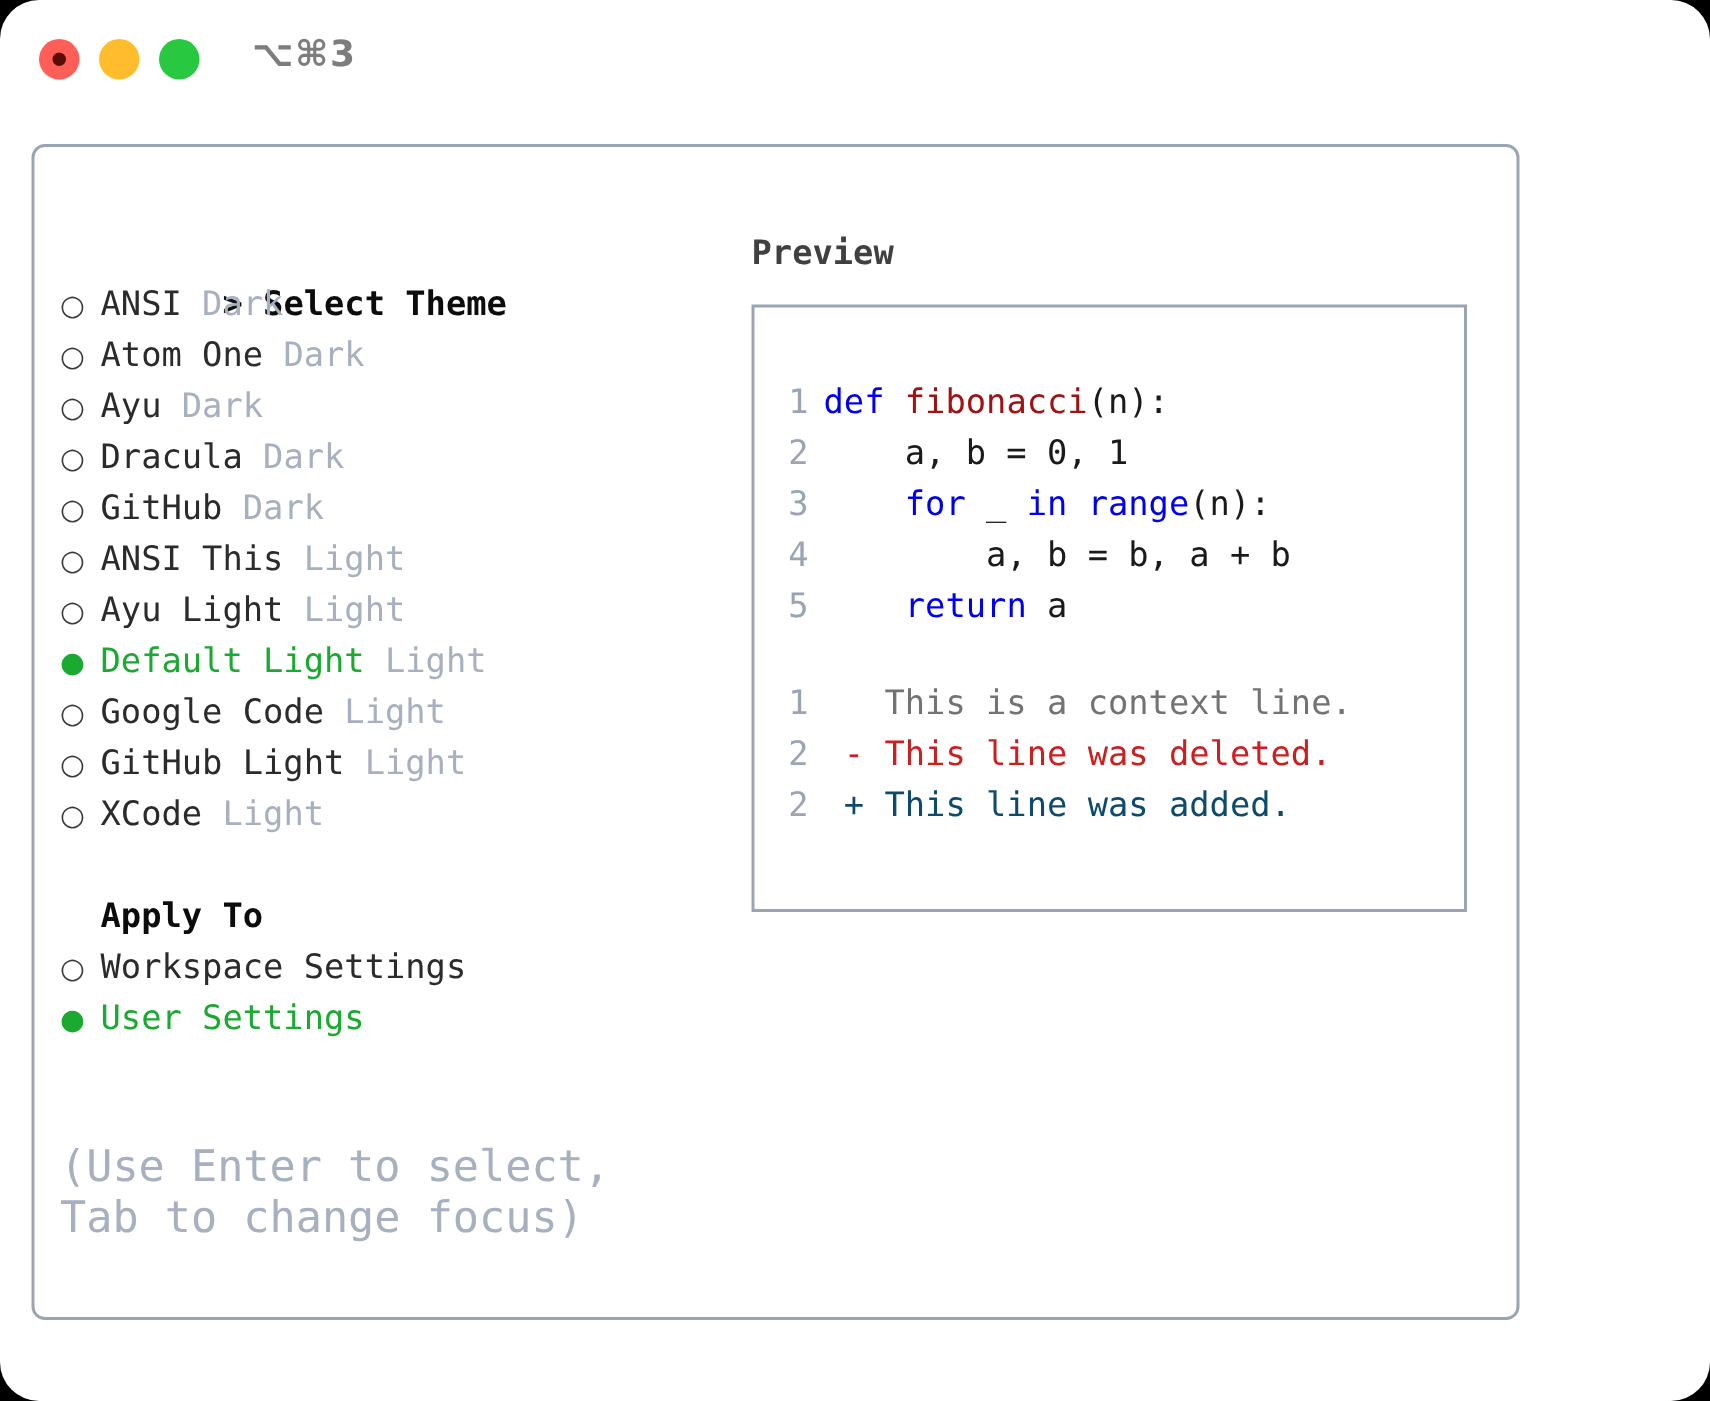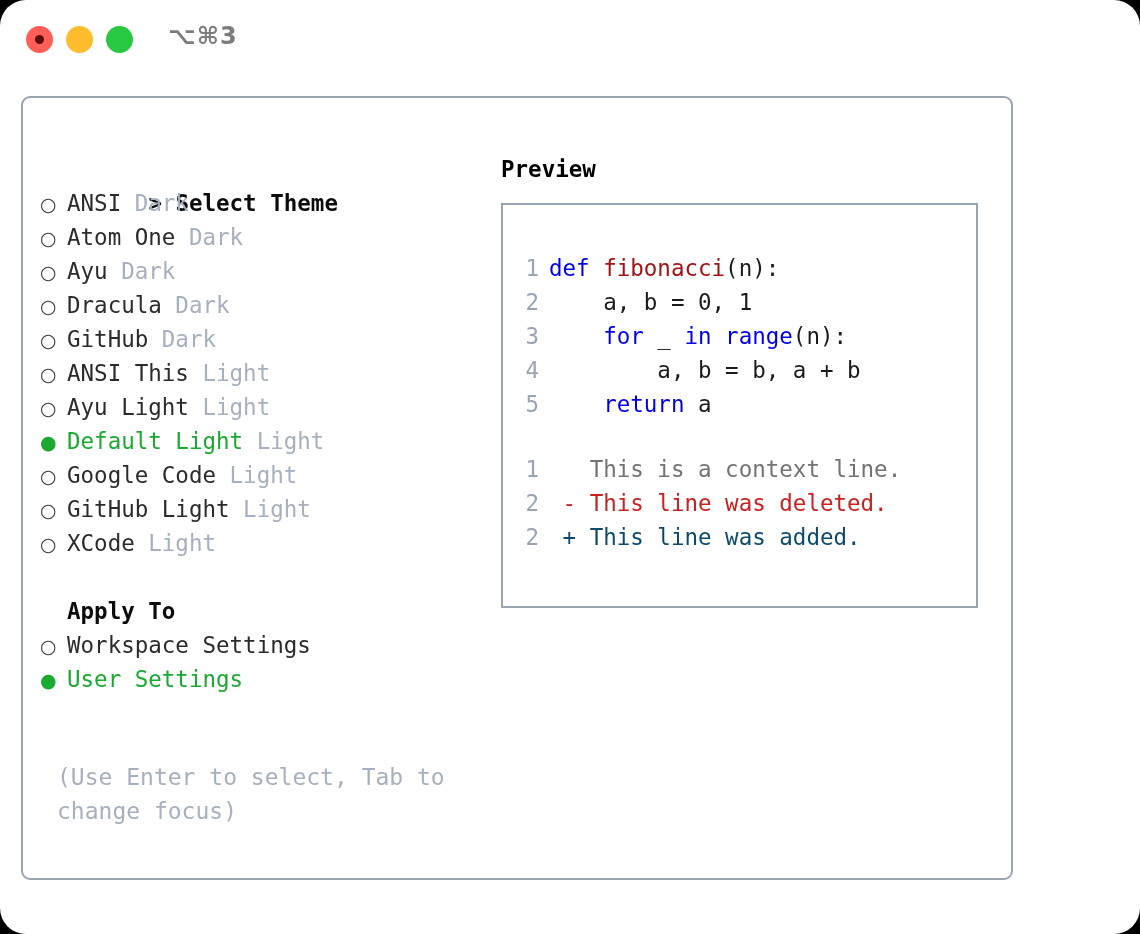--- a/index.html
+++ b/index.html
@@ -120,39 +120,39 @@
     line-height: 34px;
     font-size: 22.5px;
     font-weight: bold;
     color: #0c0c0c;
     padding-left: 27px;
     white-space: pre;
   }
 
   #hint {
     position: absolute;
-    left: 34px;
+    left: 17px;
     top: 662px;
     width: 400px;
-    font-size: 23px;
+    font-size: 29px;
     line-height: 34px;
     color: #a6b0be;
   }
 
   
   #right-col {
     position: absolute;
     left: 478px;
     top: 54px;
     width: 492px;
   }
   #preview-title {
     font-size: 22.5px;
     font-weight: bold;
-    color: #000000;
+    color: #404040;
     line-height: 34px;
     white-space: pre;
   }
   #preview-box {
     position: absolute;
     left: 0;
     top: 51px;
     width: 477px;
     height: 405px;
     border: 2px solid #9aa5b4;

